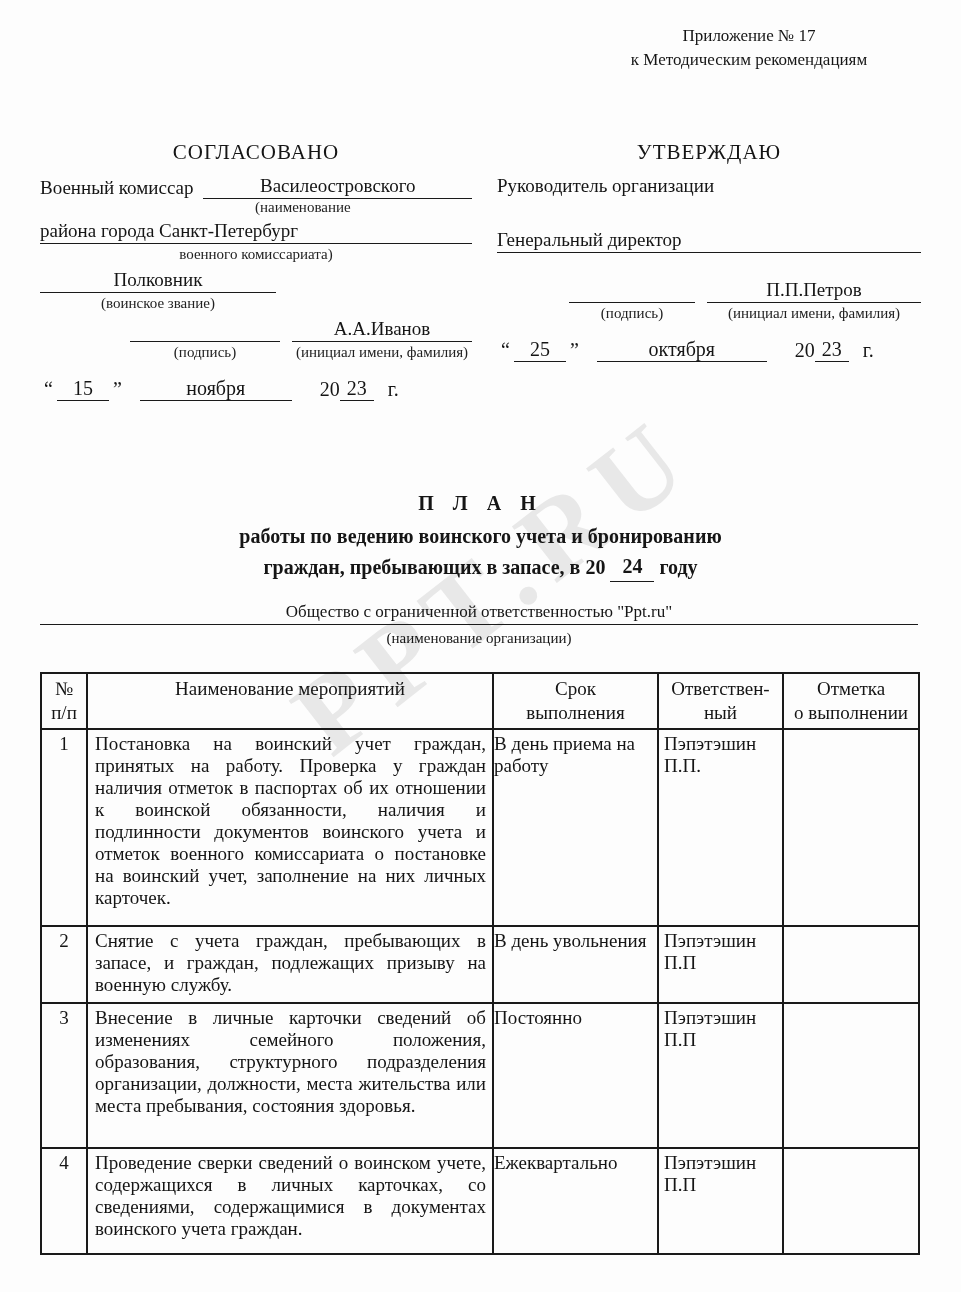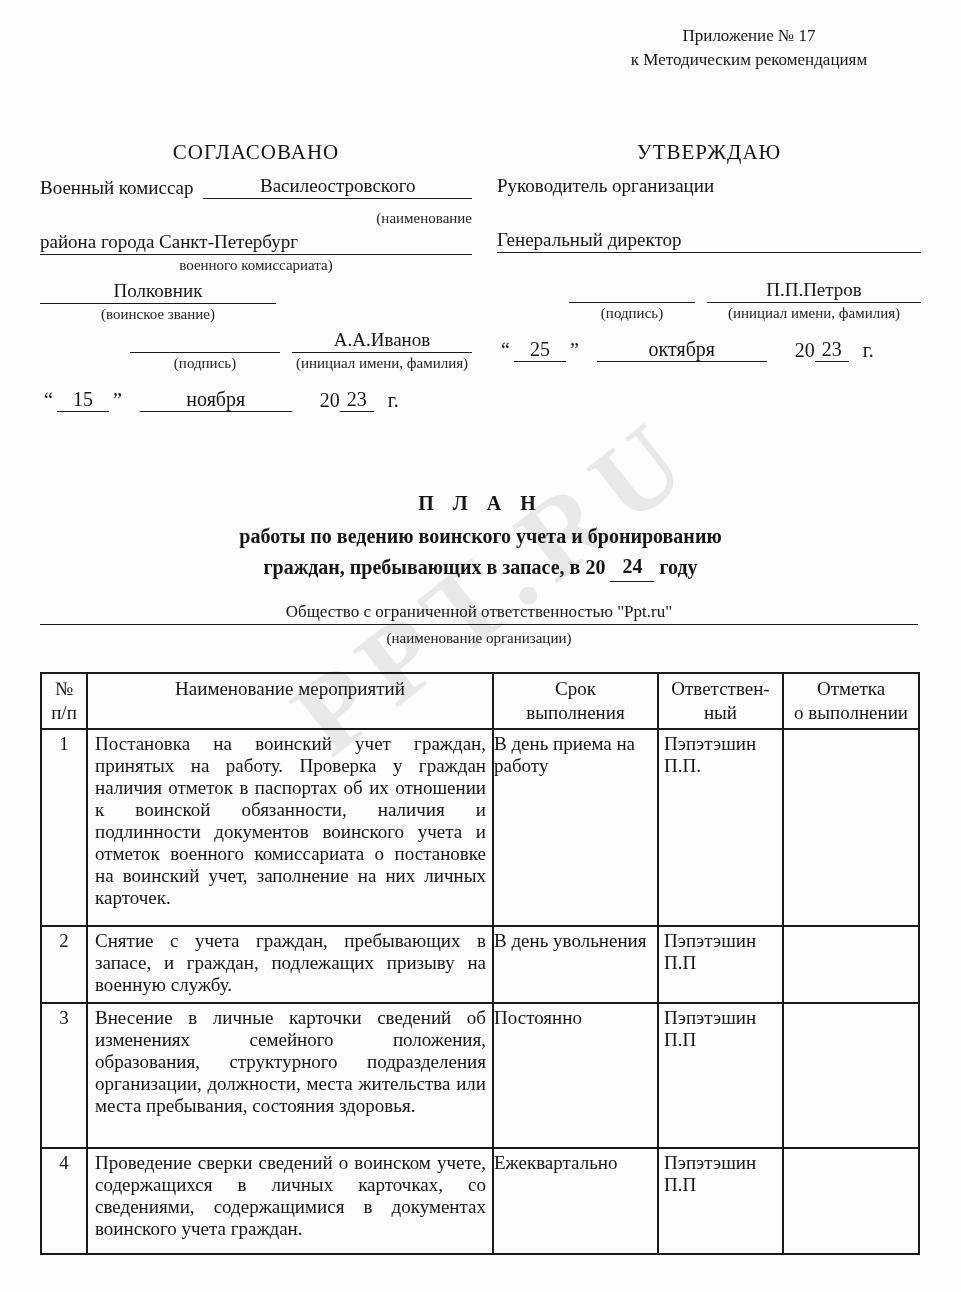--- a/index.html
+++ b/index.html
@@ -70,21 +70,21 @@
     <div>к Методическим рекомендациям</div>
   </div>
 
   <div class="col col-left">
     <div class="sec-title">СОГЛАСОВАНО</div>
 
     <div class="row-line">
       <span class="lbl">Военный комиссар</span>
       <span class="fill" style="flex:1; margin-left:10px;">Василеостровского</span>
     </div>
-    <div class="hint" style="text-align:right; padding-left:215px;margin-top:11px;">(наименование</div>
+    <div class="hint" style="text-align:left; padding-left:215px;">(наименование</div>
 
     <div class="fill left-text" style="width:432px; margin-top:4px;">района города Санкт-Петербург</div>
     <div class="hint hint-c" style="margin-top:2px;">военного комиссариата)</div>
 
     <div class="fill" style="width:236px; margin-top:6px;">Полковник</div>
     <div class="hint hint-c" style="width:236px; margin-top:2px;">(воинское звание)</div>
 
     <div class="sig-row" style="margin-top:6px; padding-left:90px;justify-content:flex-end;">
       <span class="fill" style="width:150px;"></span>
       <span class="fill" style="flex:1;">А.А.Иванов</span>

